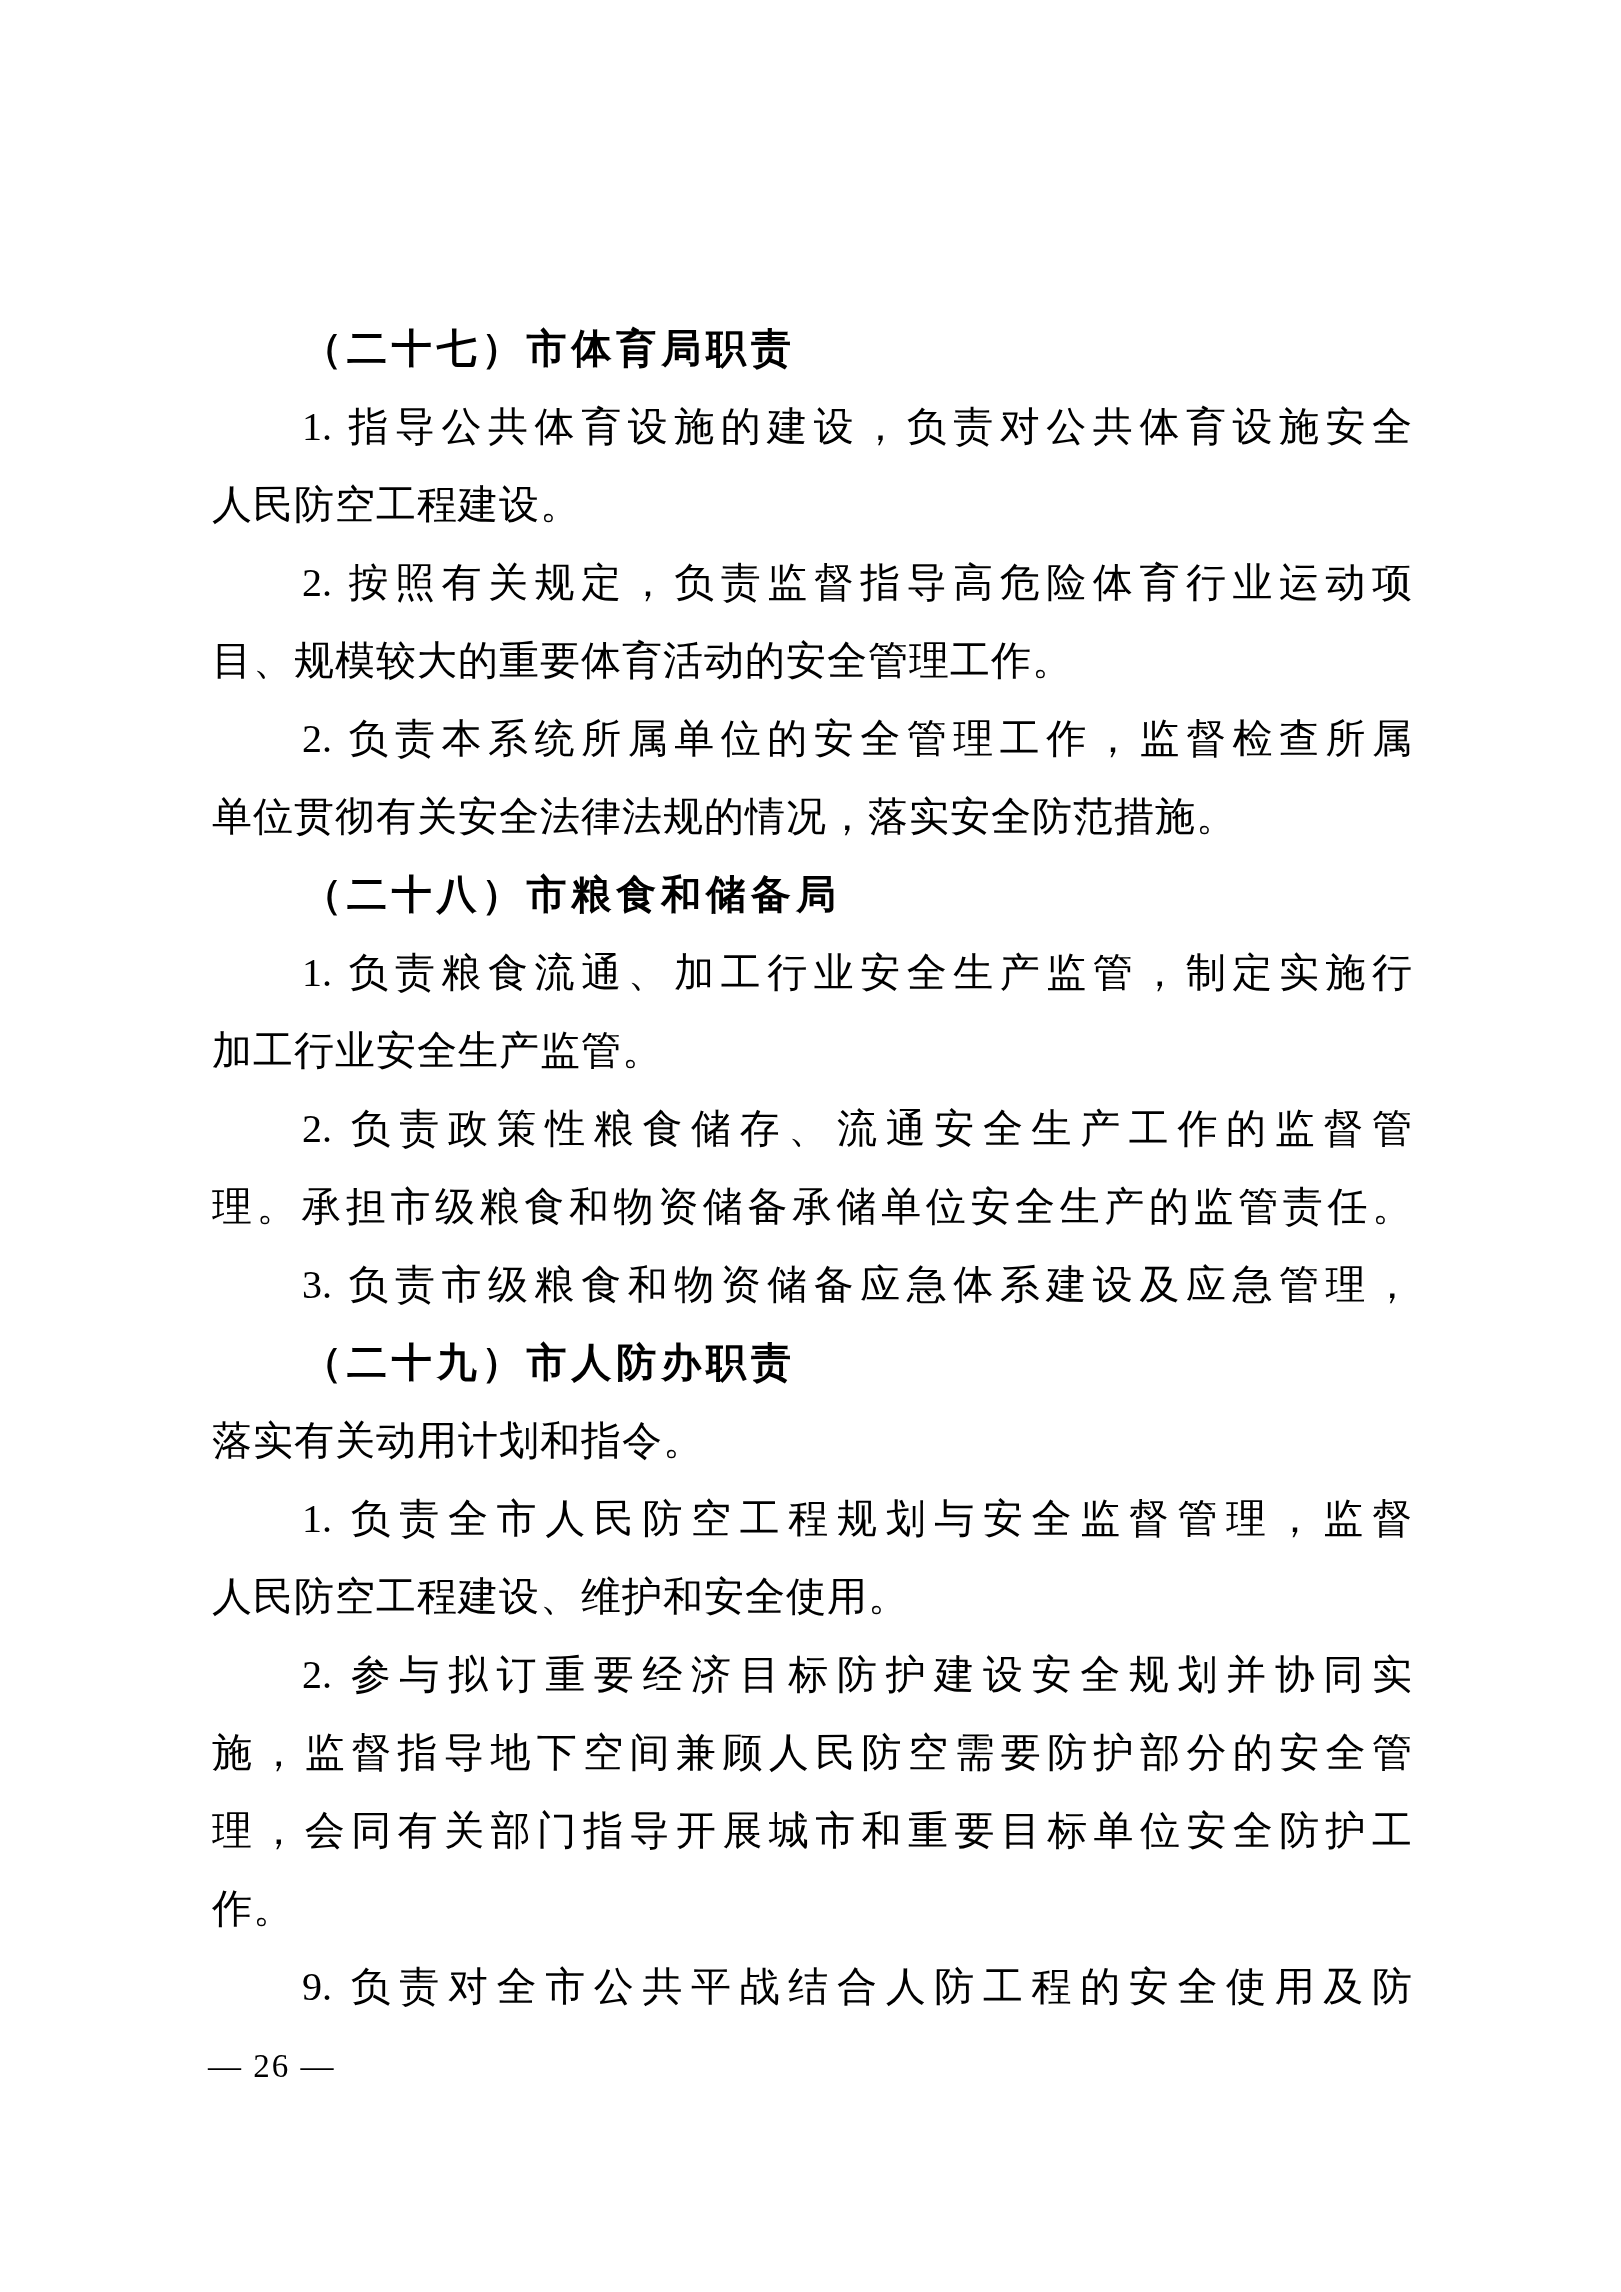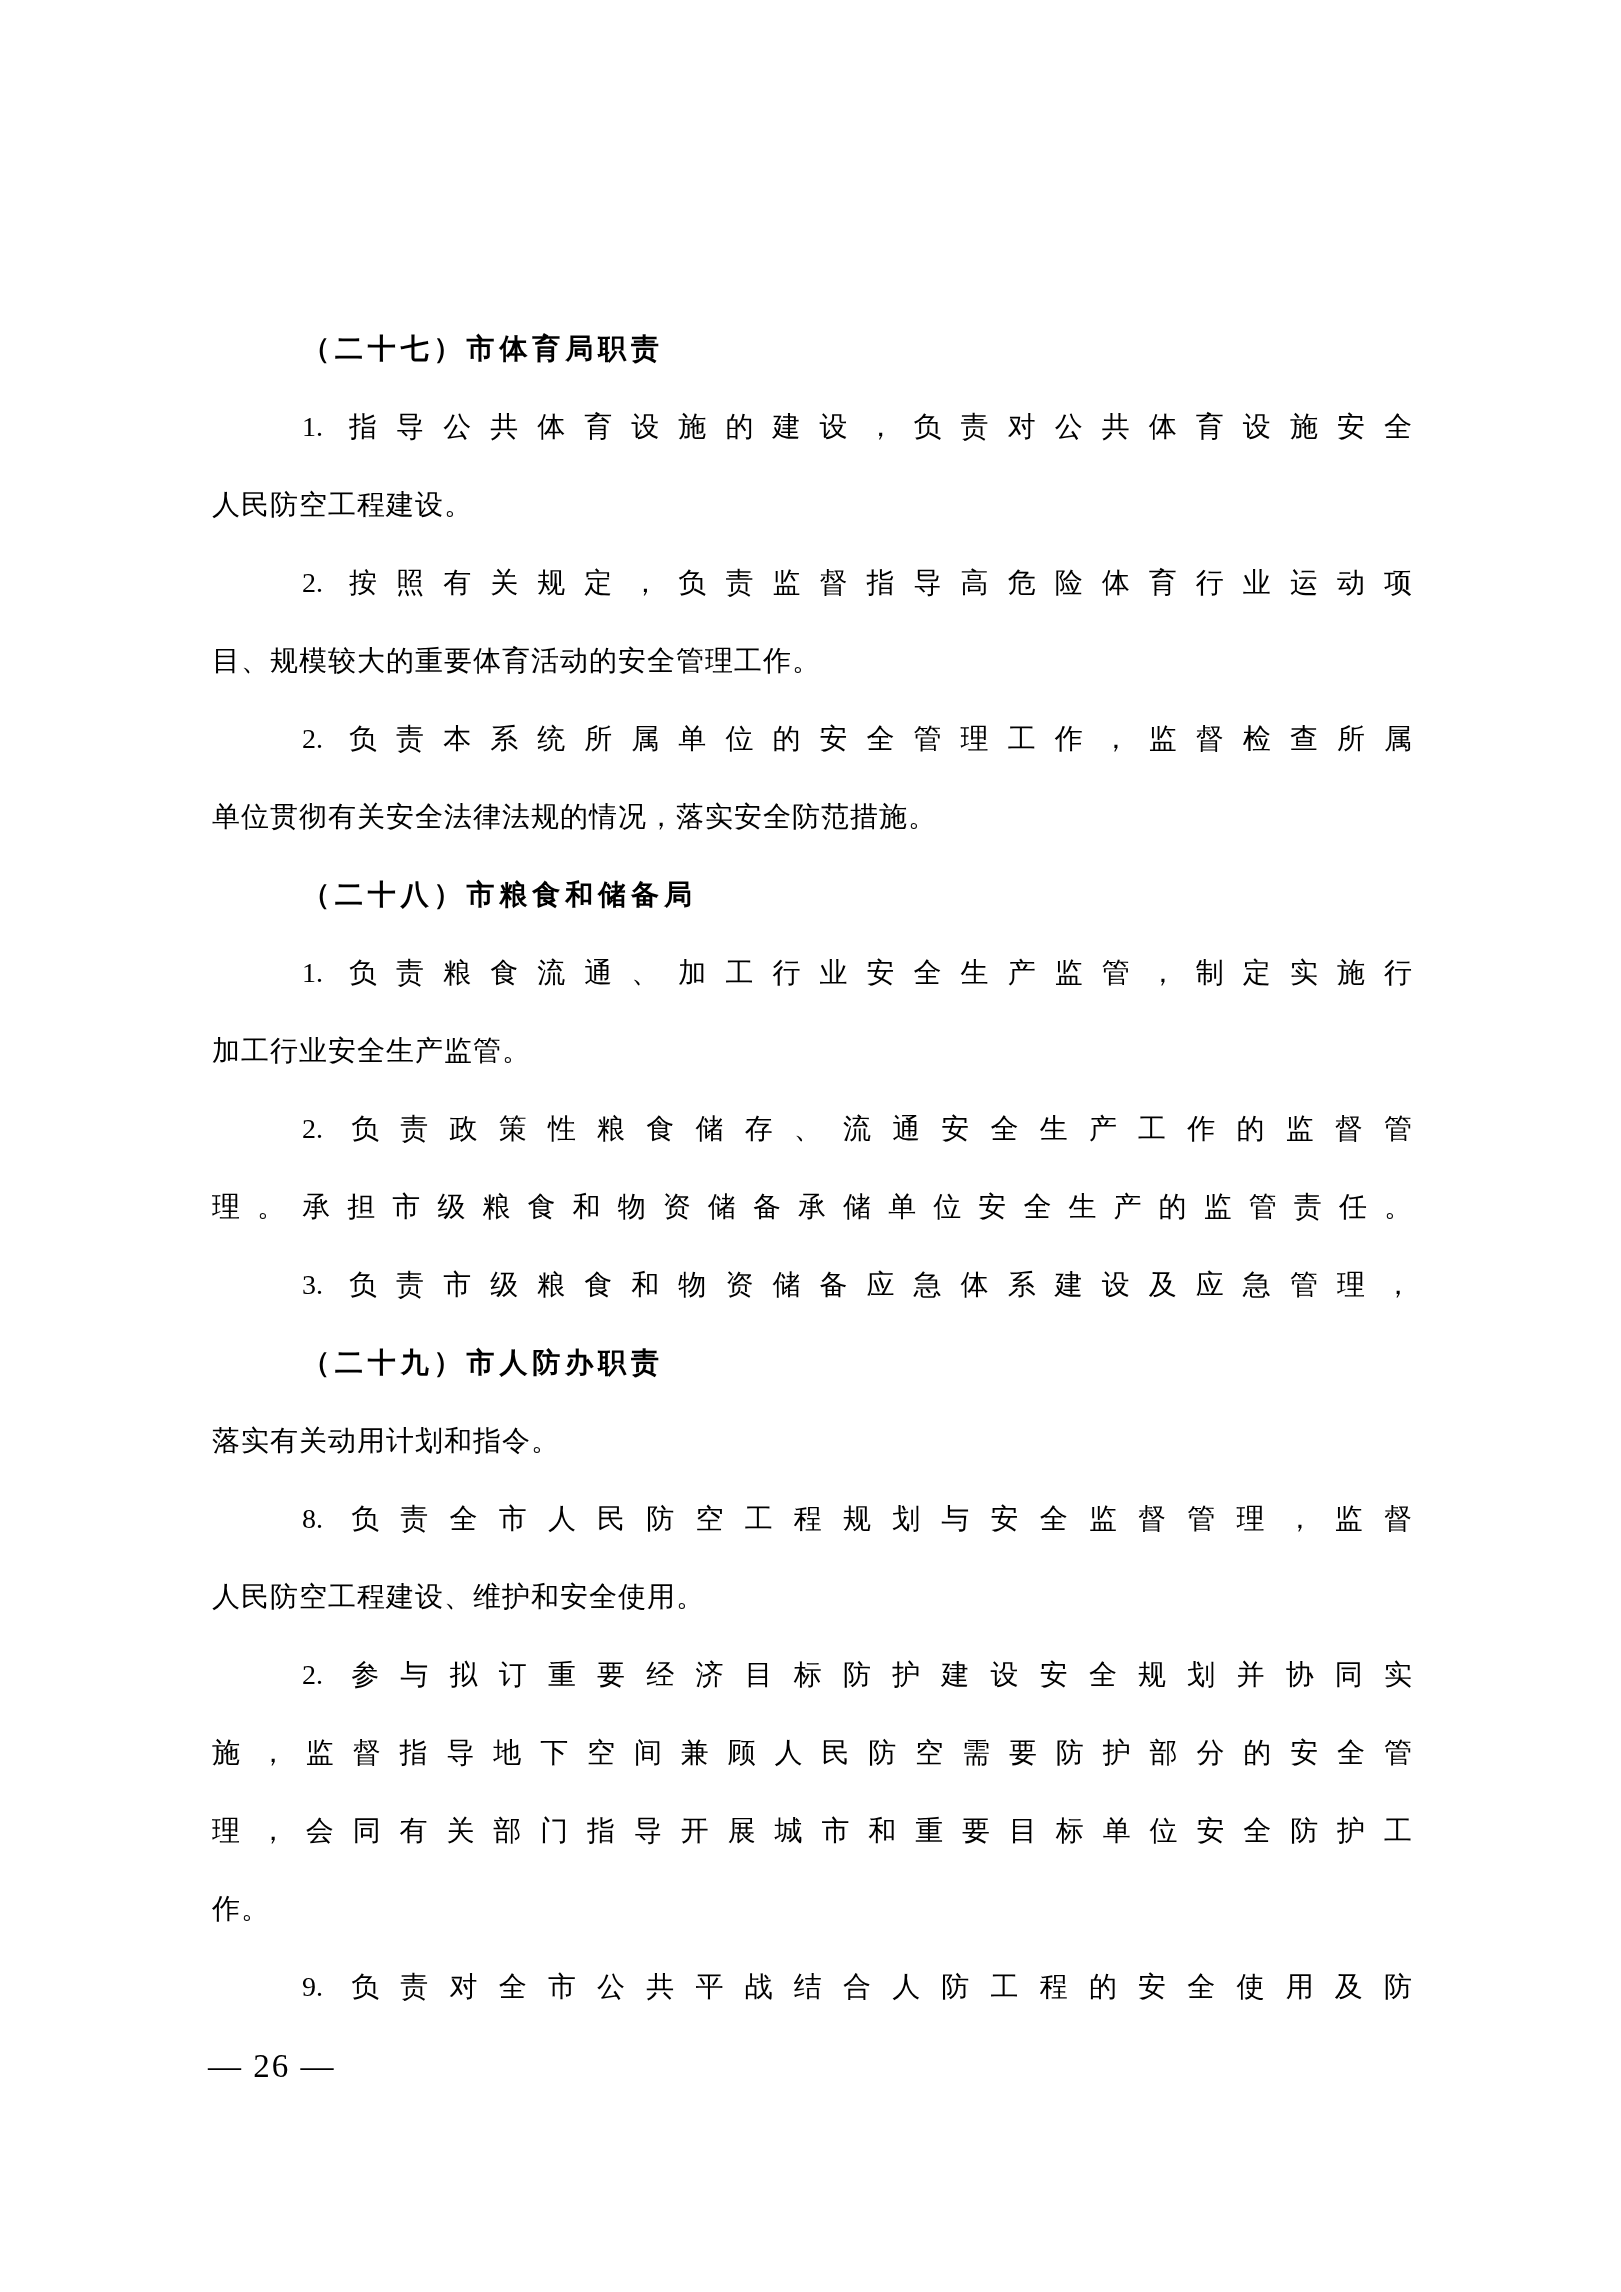--- a/index.html
+++ b/index.html
@@ -18,21 +18,21 @@
   }
   .text-block {
     position: absolute;
     left: 212px;
     top: 310px;
     width: 1200px;
   }
   .line {
     height: 78px;
     line-height: 78px;
-    font-size: 28px;
+    font-size: 40px;
     letter-spacing: 1px;
     text-align: left;
     white-space: normal;
     overflow: visible;
   }
   .indent {
     text-indent: 90px;
   }
   .fill {
     letter-spacing: 0;
@@ -65,21 +65,21 @@
     <div class="line indent fill">2. 负责本系统所属单位的安全管理工作，监督检查所属</div>
     <div class="line">单位贯彻有关安全法律法规的情况，落实安全防范措施。</div>
     <div class="line heading indent">（二十八）市粮食和储备局</div>
     <div class="line indent fill">1. 负责粮食流通、加工行业安全生产监管，制定实施行</div>
     <div class="line">加工行业安全生产监管。</div>
     <div class="line indent fill">2. 负责政策性粮食储存、流通安全生产工作的监督管</div>
     <div class="line fill">理。承担市级粮食和物资储备承储单位安全生产的监管责任。</div>
     <div class="line indent fill">3. 负责市级粮食和物资储备应急体系建设及应急管理，</div>
     <div class="line heading indent">（二十九）市人防办职责</div>
     <div class="line">落实有关动用计划和指令。</div>
-    <div class="line indent fill">8. 负责全市人民防空工程规划与安全监督管理，监督</div>
+    <div class="line indent fill">1. 负责全市人民防空工程规划与安全监督管理，监督</div>
     <div class="line">人民防空工程建设、维护和安全使用。</div>
     <div class="line indent fill">2. 参与拟订重要经济目标防护建设安全规划并协同实</div>
     <div class="line fill">施，监督指导地下空间兼顾人民防空需要防护部分的安全管</div>
     <div class="line fill">理，会同有关部门指导开展城市和重要目标单位安全防护工</div>
     <div class="line">作。</div>
     <div class="line indent fill">9. 负责对全市公共平战结合人防工程的安全使用及防</div>
   </div>
   <div class="footer">— 26 —</div>
 </div>
 

